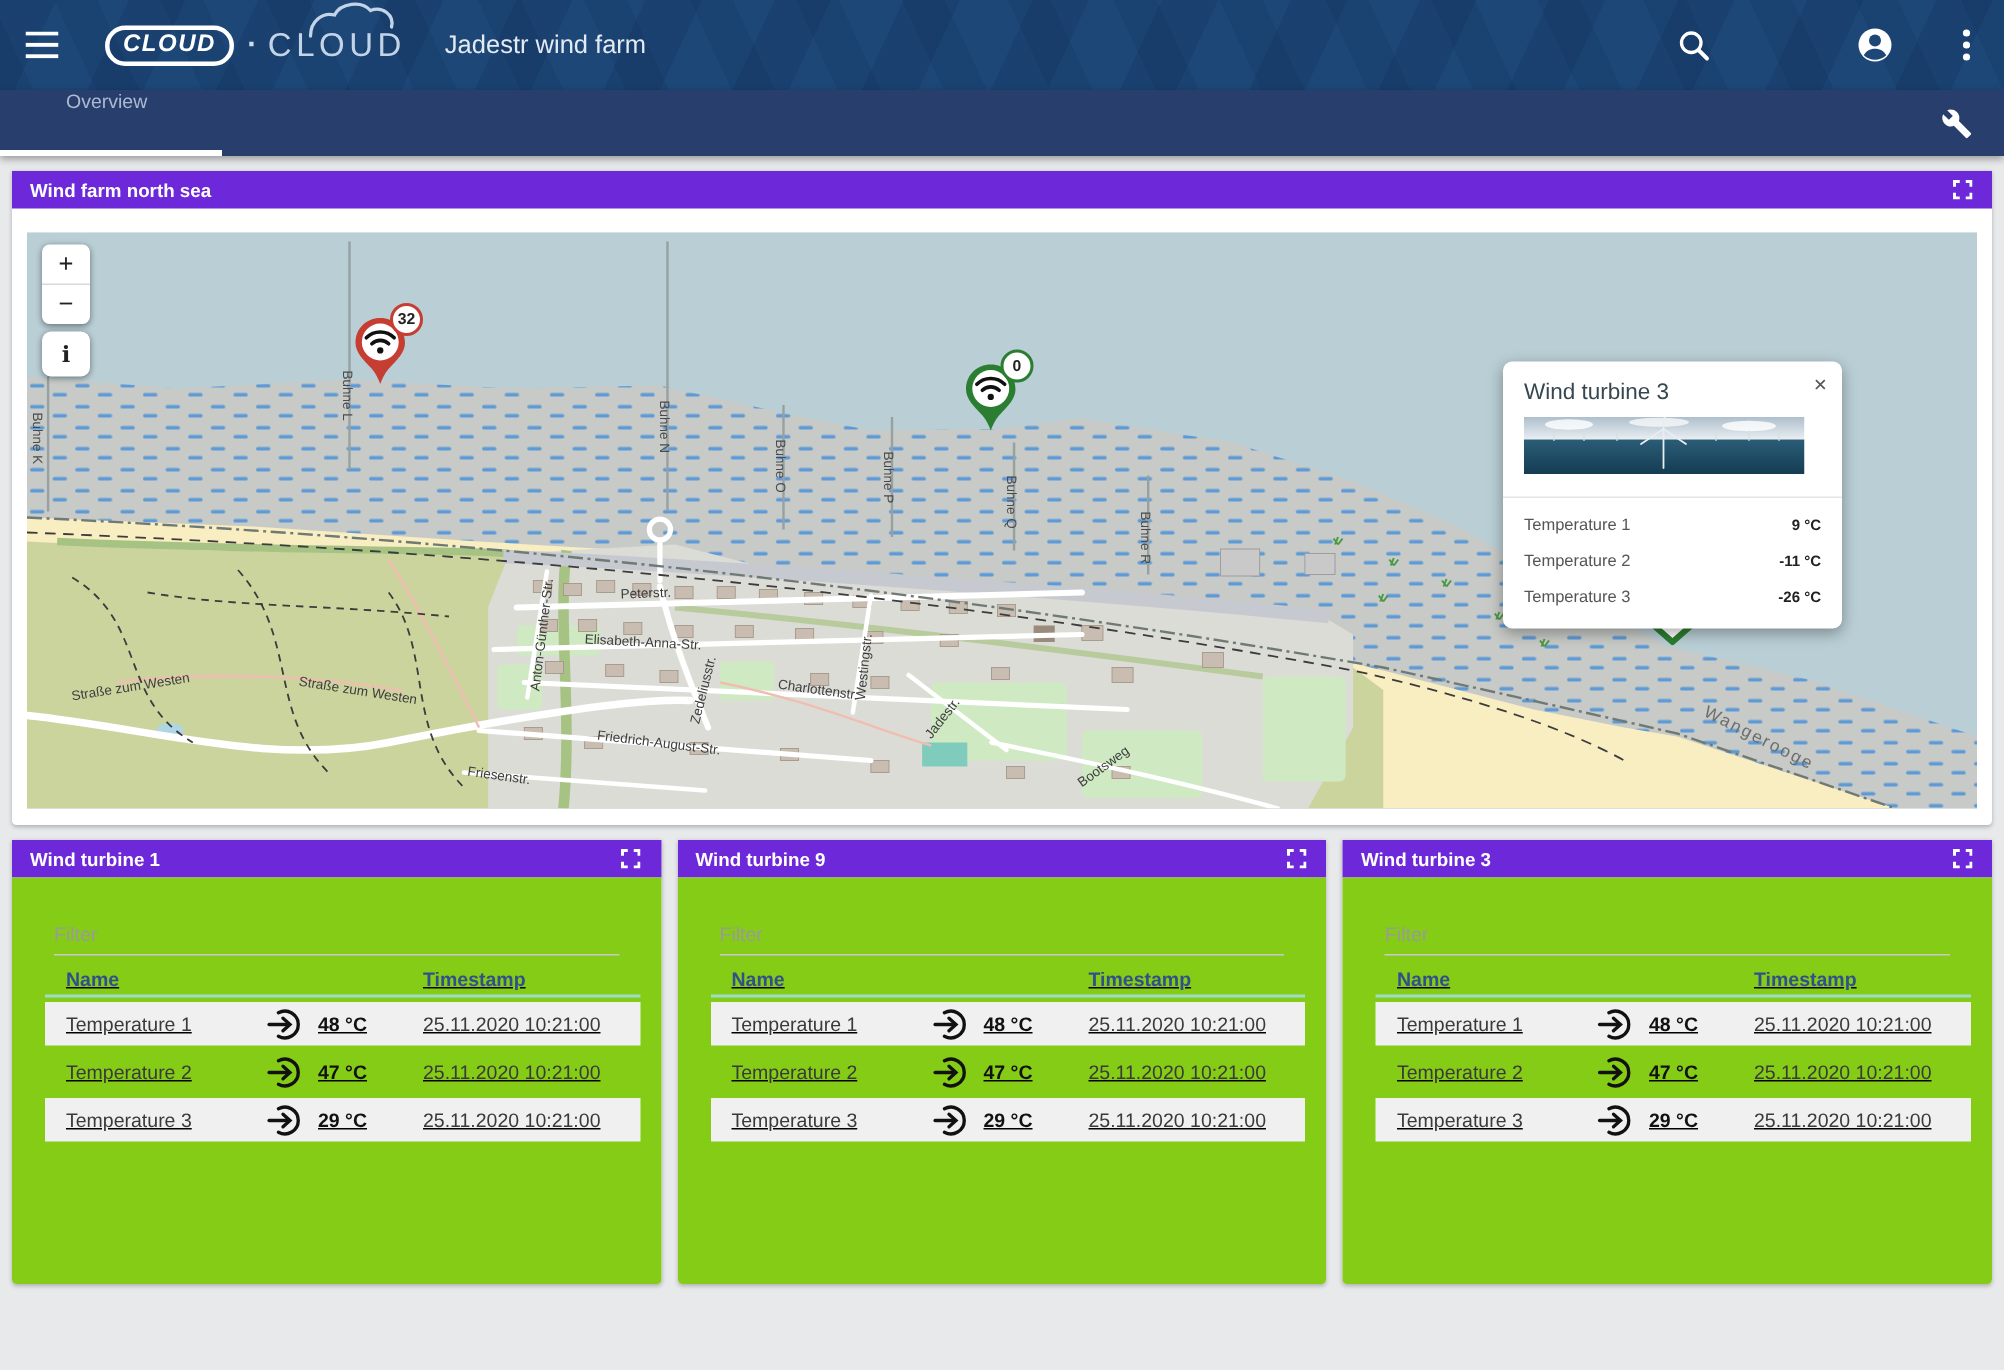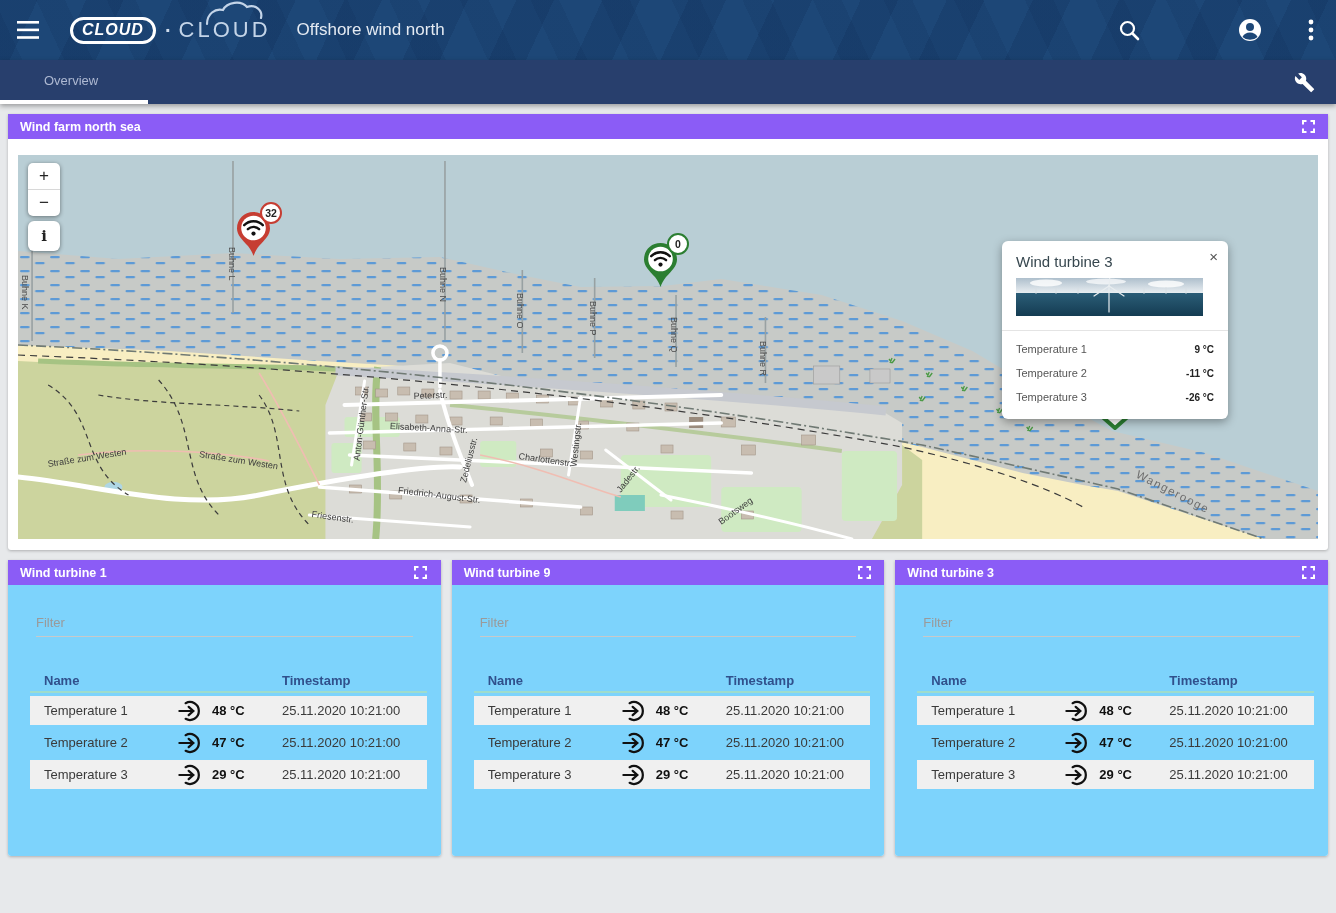--- a/index.html
+++ b/index.html
@@ -23,29 +23,29 @@
   .cloud-wrap { position:relative; display:flex; align-items:center; }
   .cloud-wrap svg { position:absolute; top:-17px; left:24px; }
   .cloud-text { color:#c3d4e8; font-size:22px; letter-spacing:3px; font-weight:300; }
   .app-title { color:#e4eaf2; font-size:17px; margin-left:26px; font-weight:400; }
   .topbar .spacer { flex:1; }
   .search-btn { margin-right:81px; } .account-btn { margin-right:21px; } .kebab-btn { margin-right:5px; }
 
   
   .tabbar { height:44px; background:#283f6d; display:flex; align-items:center;
     box-shadow:0 2px 5px rgba(0,0,0,.35); position:relative; z-index:5; }
-  .tab { width:148px; height:44px; display:flex; align-items:center; padding-left:44px;
+  .tab { width:148px; height:44px; display:flex; align-items:flex-start; padding-left:44px;
     color:#aeb9d2; font-size:13px; border-bottom:4px solid #fff; cursor:pointer; }
   .tabbar .spacer { flex:1; }
   .wrench-btn { margin-right:12px; }
 
   
   .content { padding:10px 8px 0; }
   .card { background:#fff; border-radius:0 0 3px 3px; box-shadow:0 1px 3px rgba(0,0,0,.25); }
-  .card-header { height:25px; background:#8b5cf6; display:flex; align-items:center;
+  .card-header { height:25px; background:#6d28d9; display:flex; align-items:center;
     padding:0 12px; color:#fff; font-size:12.5px; font-weight:bold; }
   .card-header .sp { flex:1; }
   .fs-btn { width:16px; height:16px; display:flex; align-items:center; justify-content:center; cursor:pointer; }
 
   
   .map-card-body { padding:16px 10px 11px; }
   .map { position:relative; height:384px; overflow:hidden; background:#b9ced5; }
   .map svg.basemap { display:block; width:100%; height:100%; }
   .zoombox { position:absolute; left:10px; top:8px; width:32px; background:#fff;
     border-radius:5px; box-shadow:0 1px 4px rgba(0,0,0,.45); overflow:hidden; }
@@ -71,27 +71,27 @@
   .popup-img { margin-top:8px; width:187px; height:38px; }
   .popup-hr { border:none; border-top:1px solid #e4e4e4; margin:10px -14px 6px; }
   .popup-row { display:flex; align-items:center; height:24px; }
   .popup-row .lbl { font-size:11px; color:#555; flex:1; }
   .popup-row .val { font-size:10px; font-weight:bold; color:#222; }
   .popup-anchor { position:absolute; left:1078px; top:256px; }
 
   
   .cards-row { display:flex; gap:11px; margin-top:10px; height:296px; }
   .panel { flex:1; display:flex; flex-direction:column; }
-  .panel .body { flex:1; background:#7dd3fc; border-radius:0 0 3px 3px; }
+  .panel .body { flex:1; background:#84cc16; border-radius:0 0 3px 3px;text-decoration:underline; }
   .filter-wrap { margin:26px 28px 0; }
   .filter-input { width:100%; border:none; outline:none; border-bottom:1px solid #c9c9c9;
     font-size:13px; padding:4px 0 6px; color:#333; background:transparent;
     font-family:"Liberation Sans", sans-serif; }
   .filter-input::placeholder { color:#9a9a9a; }
-  .ttable { margin:32px 14px 0 22px; }
+  .ttable { margin:4px 14px 0 22px; }
   .trow { display:grid; grid-template-columns:126px 42px 58px 1fr; align-items:center;
     padding-left:14px; height:29px; font-size:13px; color:#3a3a3a; }
   .thead { height:24px; border-bottom:2px solid #9fdccc; font-weight:bold; color:#30508c; }
   .trow.odd { background:#f0f0f0; }
   .trow + .trow { margin-top:3px; }
   .trow .icon-cell { display:flex; justify-content:center; }
   .trow .val { font-weight:bold; color:#111; text-align:left; }
   .trow .ts { padding-left:12px; }
   .thead .ts { padding-left:12px; }
 </style>
@@ -109,21 +109,21 @@
   <div class="logo-group">
     <span class="jumo-pill">CLOUD</span>
     <span class="logo-dot">·</span>
     <span class="cloud-wrap">
       <svg width="80" height="26" viewBox="0 0 80 26">
         <path d="M4,24 C4,14 12,8 20,10 C24,2 38,0 44,7 C52,4 60,10 58,18" fill="none" stroke="#c3d4e8" stroke-width="2.2" stroke-linecap="round"></path>
       </svg>
       <span class="cloud-text">CLOUD</span>
     </span>
   </div>
-  <span class="app-title">Offshore wind north</span>
+  <span class="app-title">Jadestr wind farm</span>
   <div class="spacer"></div>
   <div class="iconbtn search-btn">
     <svg width="21" height="21" viewBox="0 0 21 21">
       <circle cx="8.5" cy="8.5" r="6.5" fill="none" stroke="#fff" stroke-width="2.2"></circle>
       <line x1="13.5" y1="13.5" x2="19" y2="19" stroke="#fff" stroke-width="2.6" stroke-linecap="round"></line>
     </svg>
   </div>
   <div class="iconbtn account-btn">
     <svg width="24" height="24" viewBox="0 0 24 24">
       <circle cx="12" cy="12" r="11" fill="#fff"></circle>

